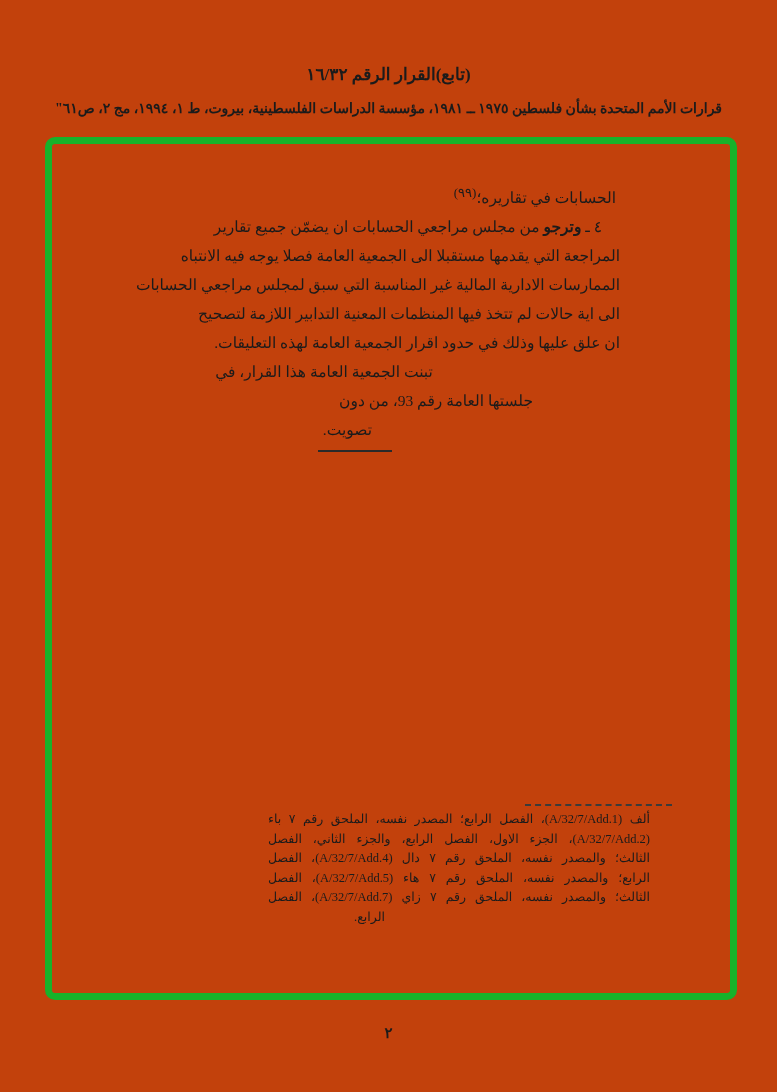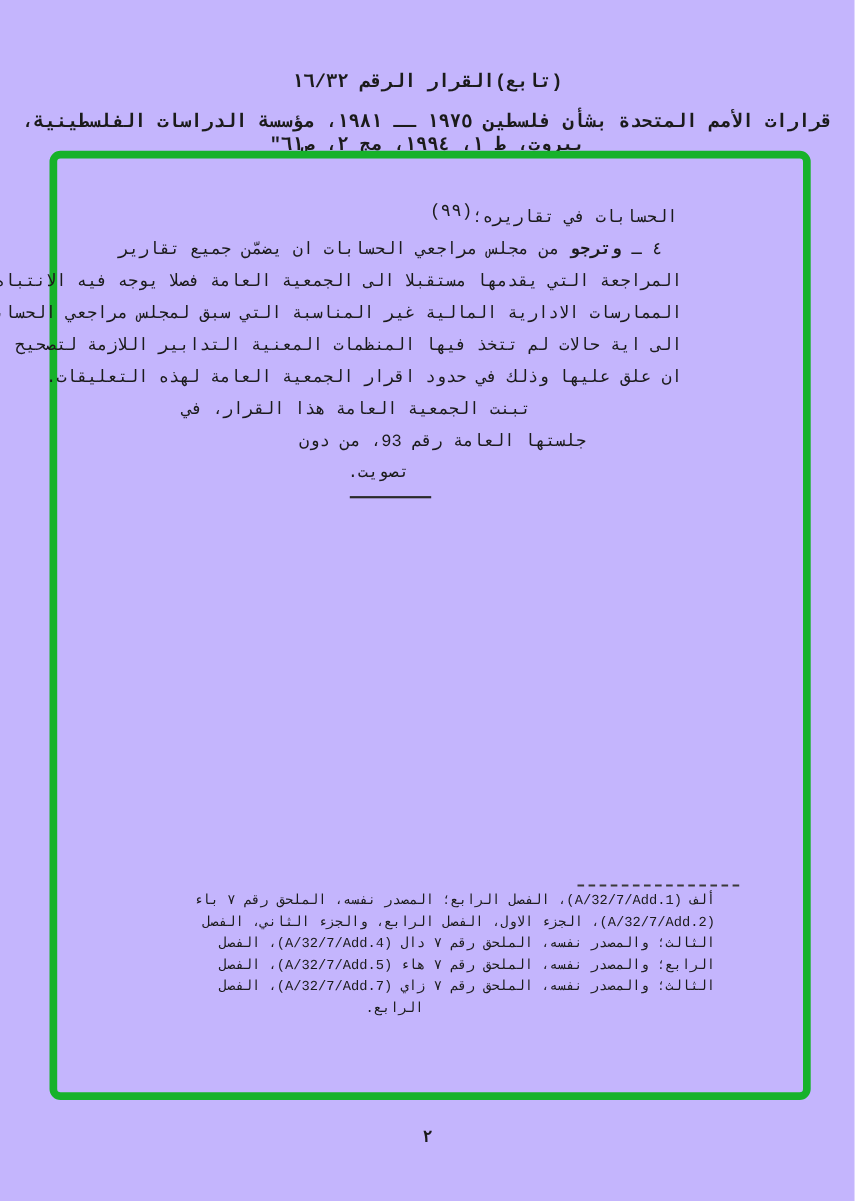--- a/index.html
+++ b/index.html
@@ -1,53 +1,53 @@
 <!DOCTYPE html>
 <html lang="ar"><head>
 <meta charset="utf-8">
 <style>
   html,body{margin:0;padding:0;background:#ffffff;}
   .page{
     position:relative;
     width:777px;height:1092px;
-    background:#c4b5fd;
-    font-family:Liberation Mono, monospace;
+    background:#c2410c;
+    font-family:Liberation Serif, serif;
     color:#1b1b1b;
     overflow:hidden;
   }
   
   .hdr-title{
     position:absolute;top:64px;left:0;width:777px;
     text-align:center;direction:rtl;
     font-size:17px;font-weight:bold;letter-spacing:.3px;
   }
   .hdr-src{
     position:absolute;top:100px;left:0;width:777px;
     text-align:center;direction:rtl;
-    font-size:17px;font-weight:bold;
+    font-size:14px;font-weight:bold;
   }
   
   .highlight{
     position:absolute;left:45px;top:137px;
     width:692px;height:863px;
     box-sizing:border-box;
     border:7px solid #17b22a;
     border-radius:10px;
     background:transparent;
   }
   
   .body-text{
     position:absolute;top:178px;right:157px;width:487px;
     direction:rtl;text-align:right;
     font-size:15.5px;line-height:29px;
   }
   .bl{white-space:nowrap;}
   .bl.first{padding-right:4px;}
   .bl.indent{padding-right:18px;}
-  .bl sup{font-size:16px;vertical-align:6px;letter-spacing:0;}
+  .bl sup{font-size:13px;vertical-align:6px;letter-spacing:0;}
   .bl .bold{font-weight:bold;}
   .bl.adopt1{padding-right:105px;text-align:center;}
   .bl.adopt2{padding-right:87px;}
   .bl.adopt3{padding-right:248px;}
   .closing-divider{
     margin-top:6px;margin-right:228px;
     width:74px;height:0;
     border-top:2px solid #2a2a2a;
   }
   

